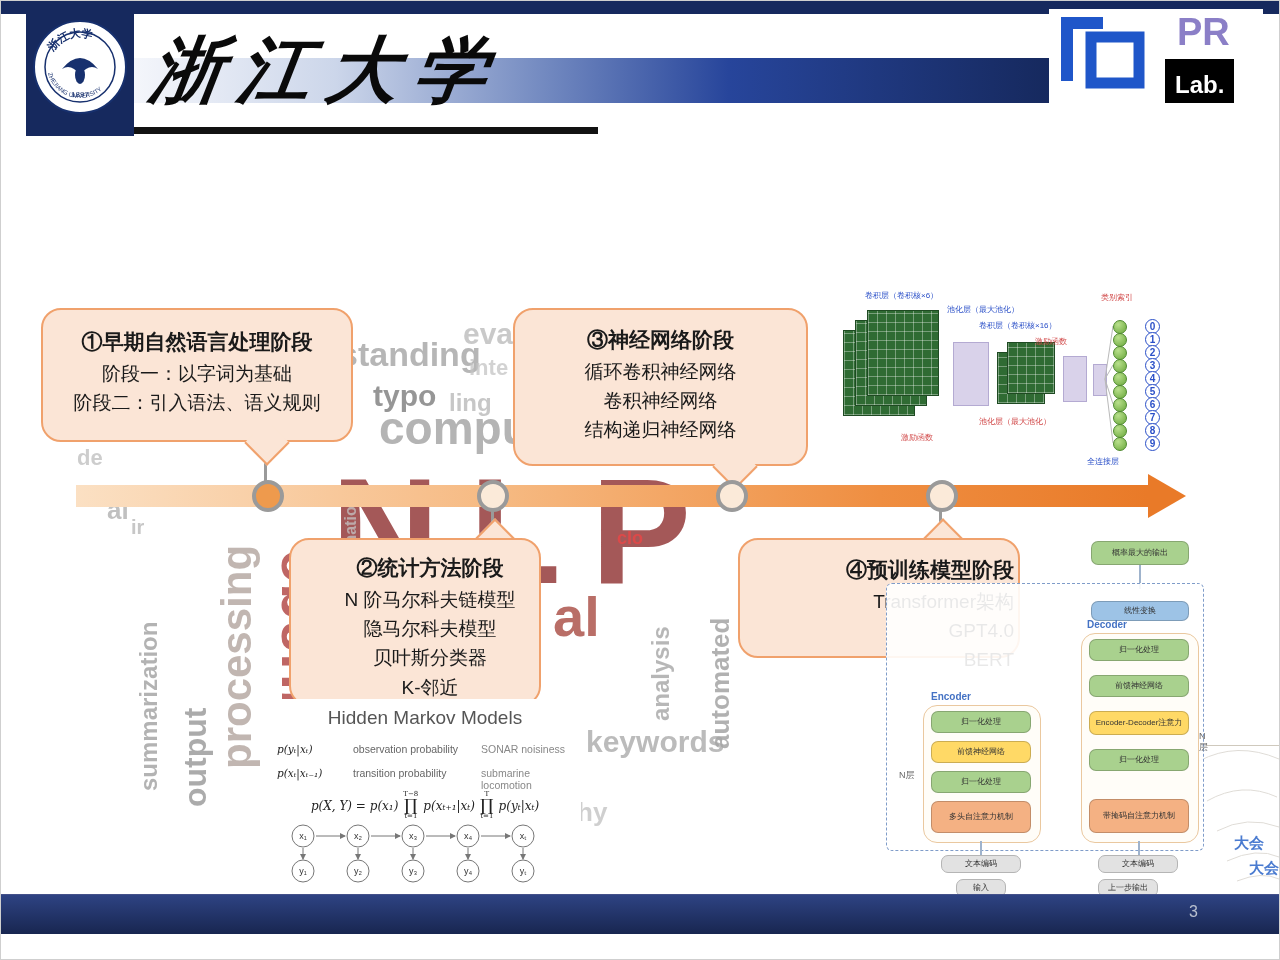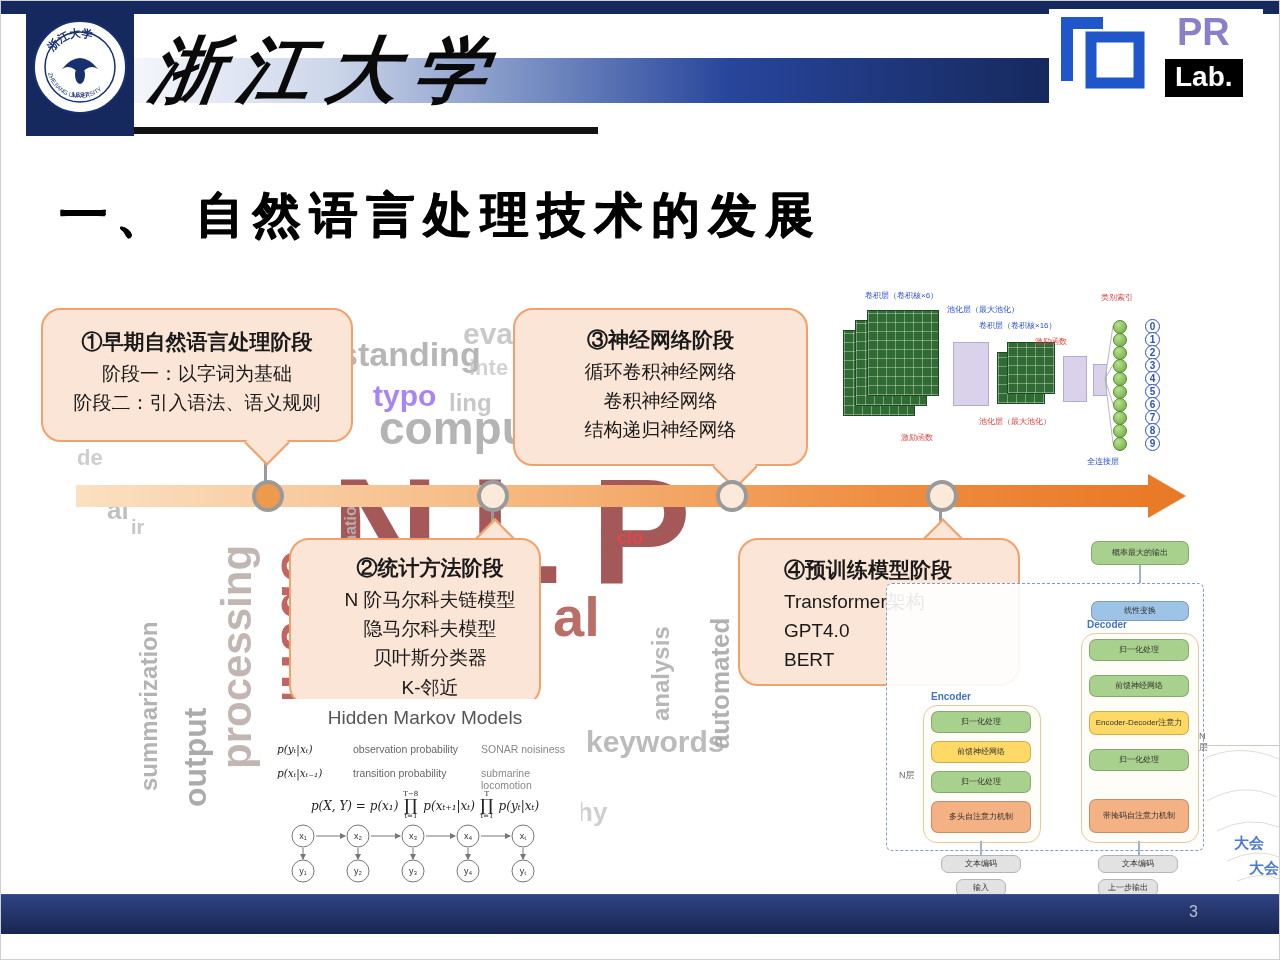--- a/index.html
+++ b/index.html
@@ -12,22 +12,22 @@
   .seal{position:absolute;left:6px;top:18px;}
   .band{position:absolute;left:133px;top:57px;width:915px;height:45px;z-index:4;
         background:linear-gradient(to right,#f4f6fb 0%,#ccd6ea 22%,#7289c0 45%,#27459b 65%,#16295e 100%);}
   .calligraphy{position:absolute;left:150px;top:22px;z-index:6;font-family:"DejaVu Serif",serif;
         font-style:italic;font-weight:bold;font-size:72px;color:#0a0a0a;letter-spacing:16px;
         transform:skewX(-8deg);white-space:nowrap;}
   .underline{position:absolute;left:133px;top:126px;width:464px;height:7px;background:#121212;z-index:6;}
   .prlab-box{position:absolute;left:1048px;top:8px;width:214px;height:96px;background:#fff;z-index:7;}
   .pr-text{position:absolute;left:128px;top:2px;font-size:38px;font-weight:bold;color:#8b7fc7;
         font-family:"Liberation Sans",sans-serif;}
-  .lab-box{position:absolute;left:116px;top:50px;background:#000;color:#fff;font-size:28px;
-        font-weight:bold;padding:2px 10px 4px 10px;}
+  .lab-box{position:absolute;left:116px;top:50px;background:#000;color:#fff;font-size:24px;
+        font-weight:bold;padding:12px 10px 4px 10px;}
 
   
   .slide-title{position:absolute;left:58px;top:182px;z-index:3;font-size:48px;font-weight:900;
         color:#000;letter-spacing:9px;white-space:nowrap;
         text-shadow:1px 0 0 #000,0 1px 0 #000;}
 
   
   .wc{position:absolute;font-weight:bold;opacity:.75;white-space:nowrap;z-index:1;line-height:1;}
   .wc-v{transform:rotate(-90deg);transform-origin:0 0;}
 
@@ -132,27 +132,26 @@
   <div class="prlab-box">
     <svg width="100" height="90" viewBox="0 0 100 90" style="position:absolute;left:8px;top:4px">
       <rect x="4" y="4" width="42" height="12" fill="#1f56c9"></rect>
       <rect x="4" y="4" width="12" height="64" fill="#1f56c9"></rect>
       <rect x="34" y="24" width="48" height="46" fill="none" stroke="#1f56c9" stroke-width="11"></rect>
     </svg>
     <div class="pr-text">PR</div>
     <div class="lab-box">Lab.</div>
   </div>
 
-  <div class="slide-title">一、 自然语言处理技术的发展</div>
 
   <div>
     <span class="wc" style="left:338px;top:336px;font-size:34px;color:#9e9e9e">standing</span>
     <span class="wc" style="left:462px;top:318px;font-size:30px;color:#b8b8b8">eva</span>
     <span class="wc" style="left:468px;top:356px;font-size:22px;color:#c4c4c4">inte</span>
-    <span class="wc" style="left:372px;top:380px;font-size:30px;color:#8b5cf6">typo</span>
+    <span class="wc" style="left:372px;top:380px;font-size:30px;color:#737373">typo</span>
     <span class="wc" style="left:448px;top:390px;font-size:24px;color:#b5b5b5">ling</span>
     <span class="wc" style="left:378px;top:404px;font-size:46px;color:#9b9b9b">compu</span>
     <span class="wc" style="left:585px;top:438px;font-size:28px;color:#a8a8a8">machine</span>
     <span class="wc wc-v" style="left:136px;top:790px;font-size:24px;color:#9a9a9a">summarization</span>
     <span class="wc wc-v" style="left:178px;top:806px;font-size:32px;color:#8f8f8f">output</span>
     <span class="wc wc-v" style="left:215px;top:768px;font-size:42px;color:#a09088;opacity:.65">processing</span>
     <span class="wc wc-v" style="left:262px;top:812px;font-size:60px;color:#b0413e;opacity:.8">language</span>
     <span class="wc" style="left:330px;top:455px;font-size:150px;color:#8e2f2f;letter-spacing:30px;opacity:.8">NLP</span>
     <span class="wc" style="left:552px;top:588px;font-size:56px;color:#a84a42;opacity:.8">al</span>
     <span class="wc" style="left:106px;top:496px;font-size:26px;color:#ababab">ai</span>
@@ -197,21 +196,21 @@
   <div class="diamond d-up" style="left:478px;top:524px"></div>
   <div class="callout" style="left:288px;top:537px;width:252px;height:168px;padding:12px 14px 12px 44px;text-align:center">
     <div class="c-title">②统计方法阶段</div>
     <div>N 阶马尔科夫链模型</div>
     <div>隐马尔科夫模型</div>
     <div>贝叶斯分类器</div>
     <div>K-邻近</div>
   </div>
 
   <div class="diamond d-up" style="left:926px;top:524px"></div>
-  <div class="callout" style="left:737px;top:537px;width:282px;height:148px;padding:14px 14px 12px 44px;text-align:left">
+  <div class="callout" style="left:737px;top:537px;width:282px;height:120px;padding:14px 4px 12px 44px;text-align:right">
     <div class="c-title">④预训练模型阶段</div>
     <div>Transformer架构</div>
     <div>GPT4.0</div>
     <div>BERT</div>
   </div>
 
   <div class="cnn">
     <div class="gsq" style="left:14px;top:44px;width:70px;height:84px"></div>
     <div class="gsq" style="left:26px;top:34px;width:70px;height:84px"></div>
     <div class="gsq" style="left:38px;top:24px;width:70px;height:84px"></div>

